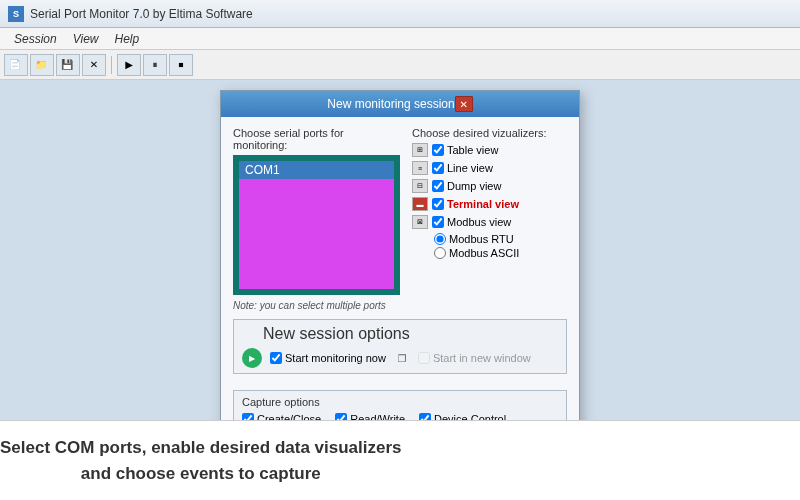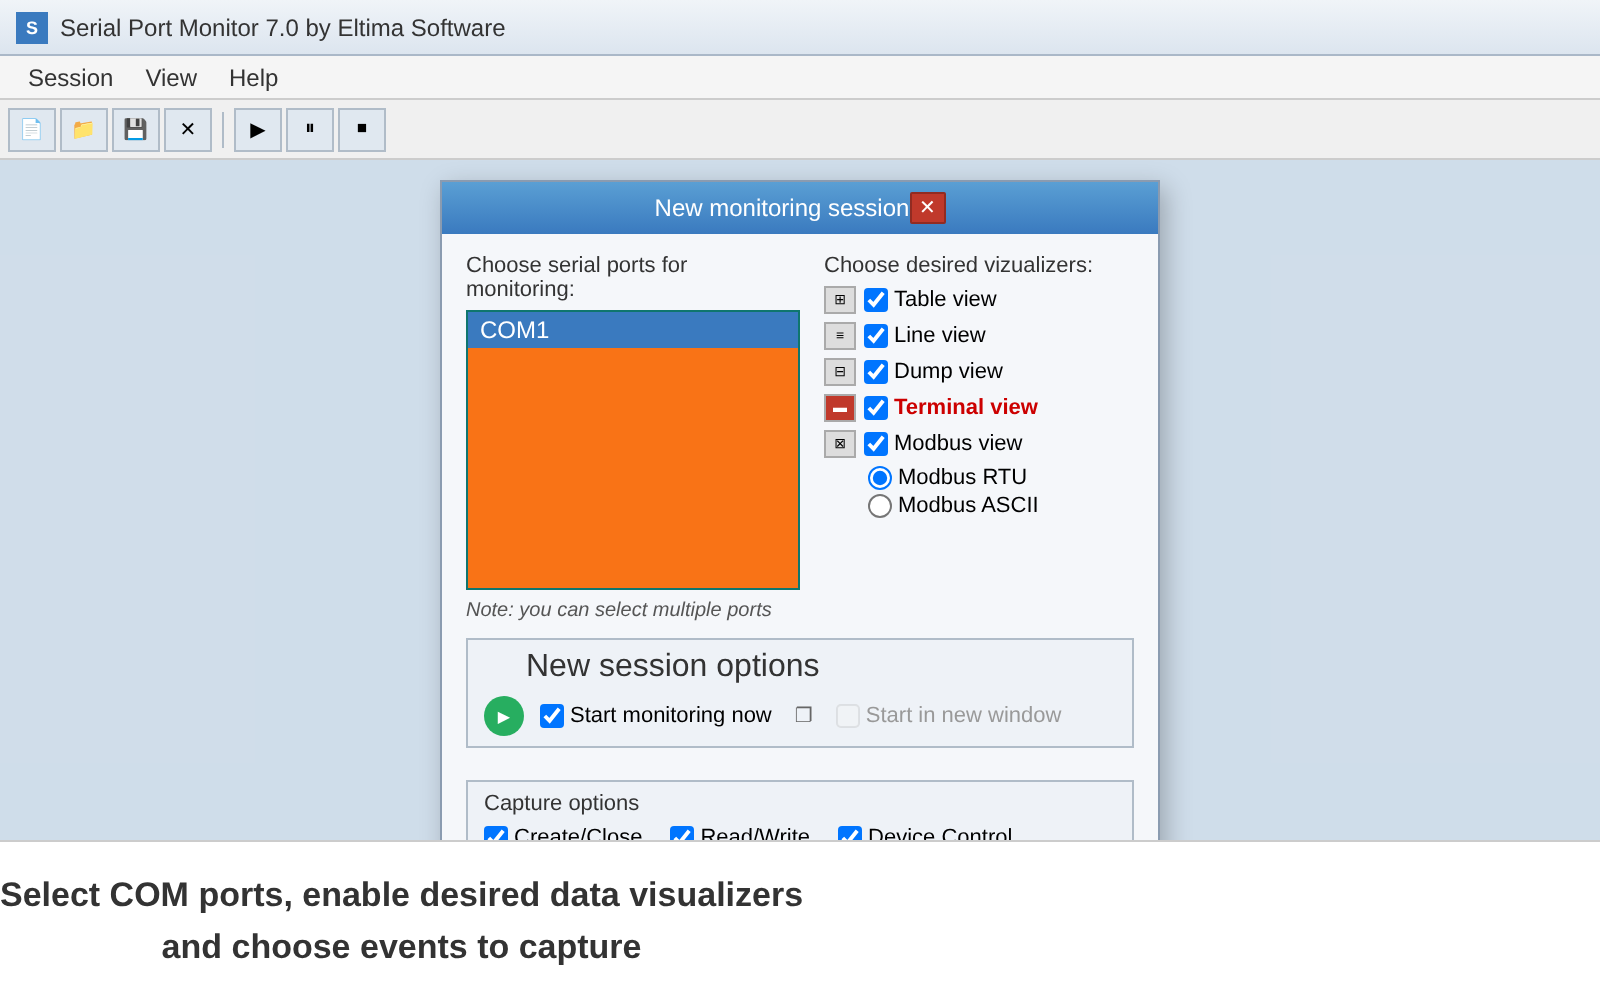--- a/index.html
+++ b/index.html
@@ -36,20 +36,21 @@
     }
 
     
     .menu-bar {
       background: #f5f5f5;
       height: 22px;
       display: flex;
       align-items: center;
       padding: 0 6px;
       border-bottom: 1px solid #ccc;
+      font-style: italic;
     }
     .menu-item {
       padding: 2px 8px;
       font-size: 12px;
       color: #333;
       cursor: pointer;
     }
 
     
     .toolbar {
@@ -139,22 +140,22 @@
     .left-col {
       flex: 1;
     }
     .section-label {
       font-size: 11px;
       color: #333;
       margin-bottom: 4px;
       font-weight: normal;
     }
     .port-list {
-      background: #f97316;
-      border: 1px solid #0f766e;
+      background: #d946ef;
+      border: 6px solid #0f766e;
       height: 140px;
       overflow-y: auto;
     }
     .port-item {
       padding: 2px 6px;
       font-size: 12px;
       cursor: pointer;
     }
     .port-item.selected {
       background: #3a7abf;

